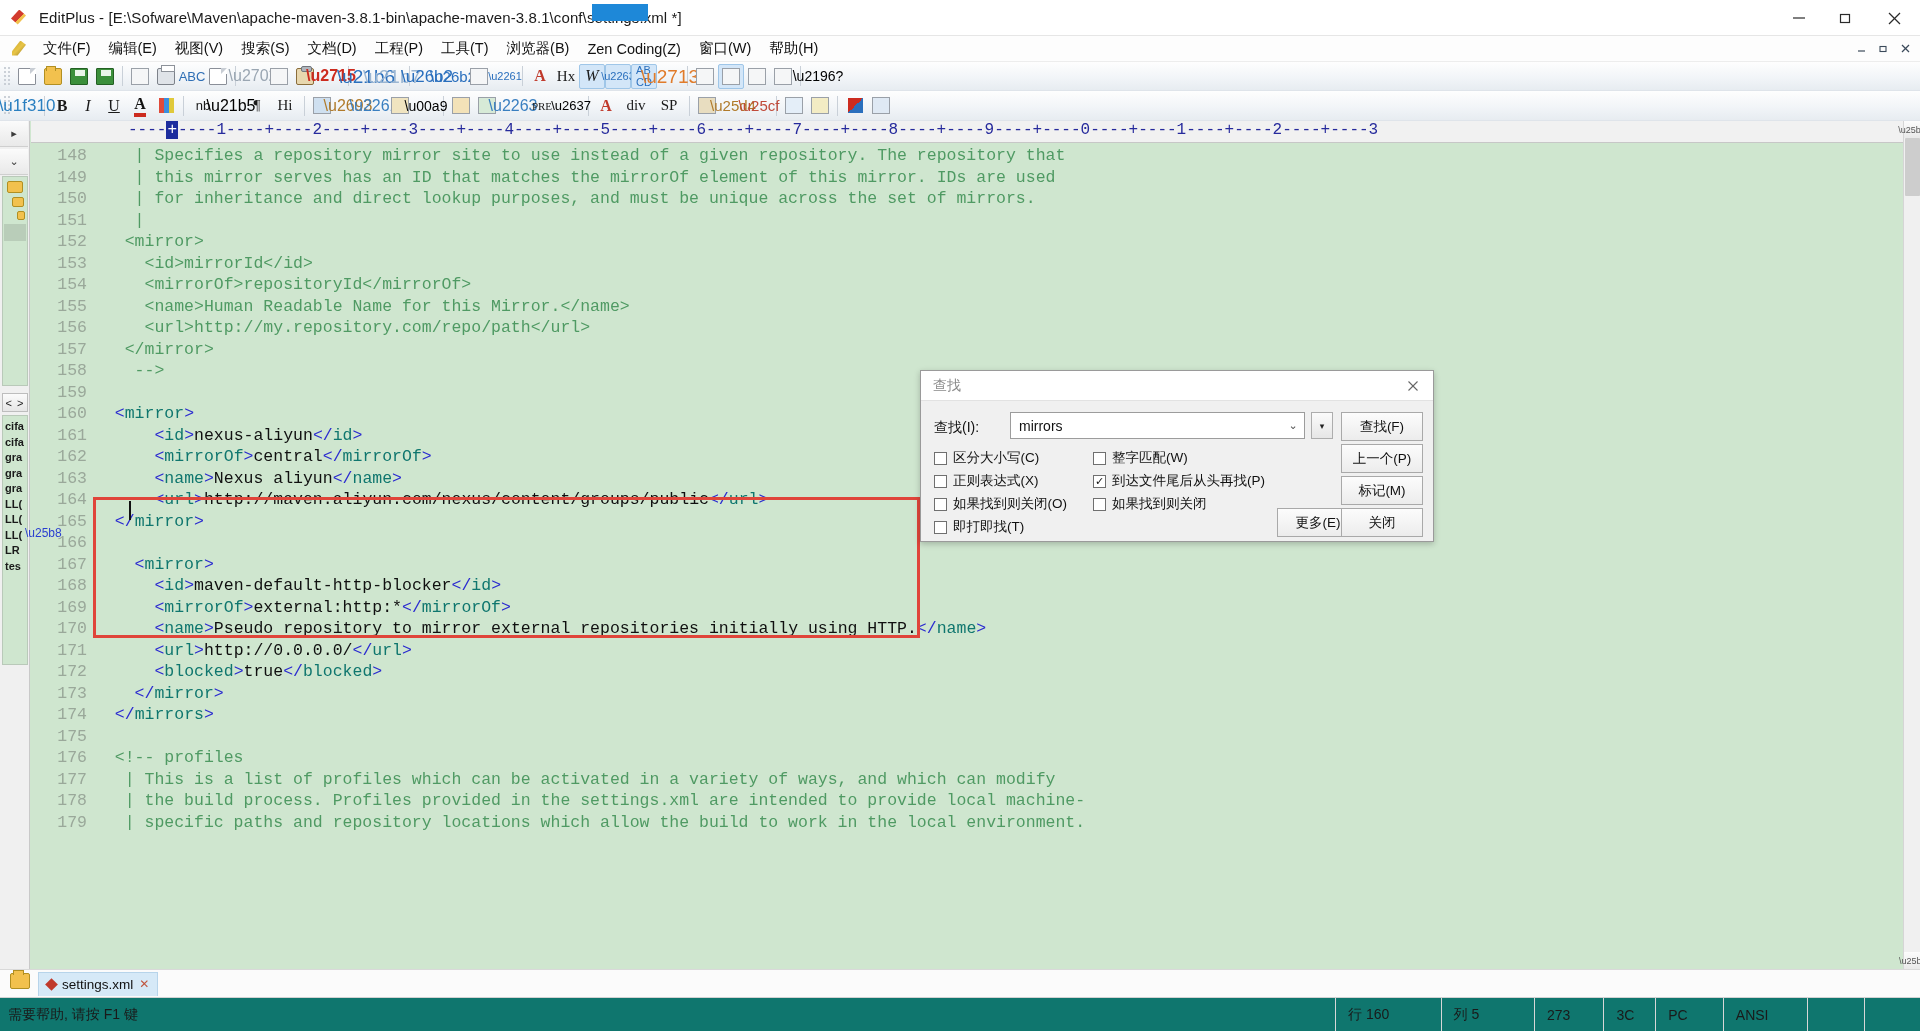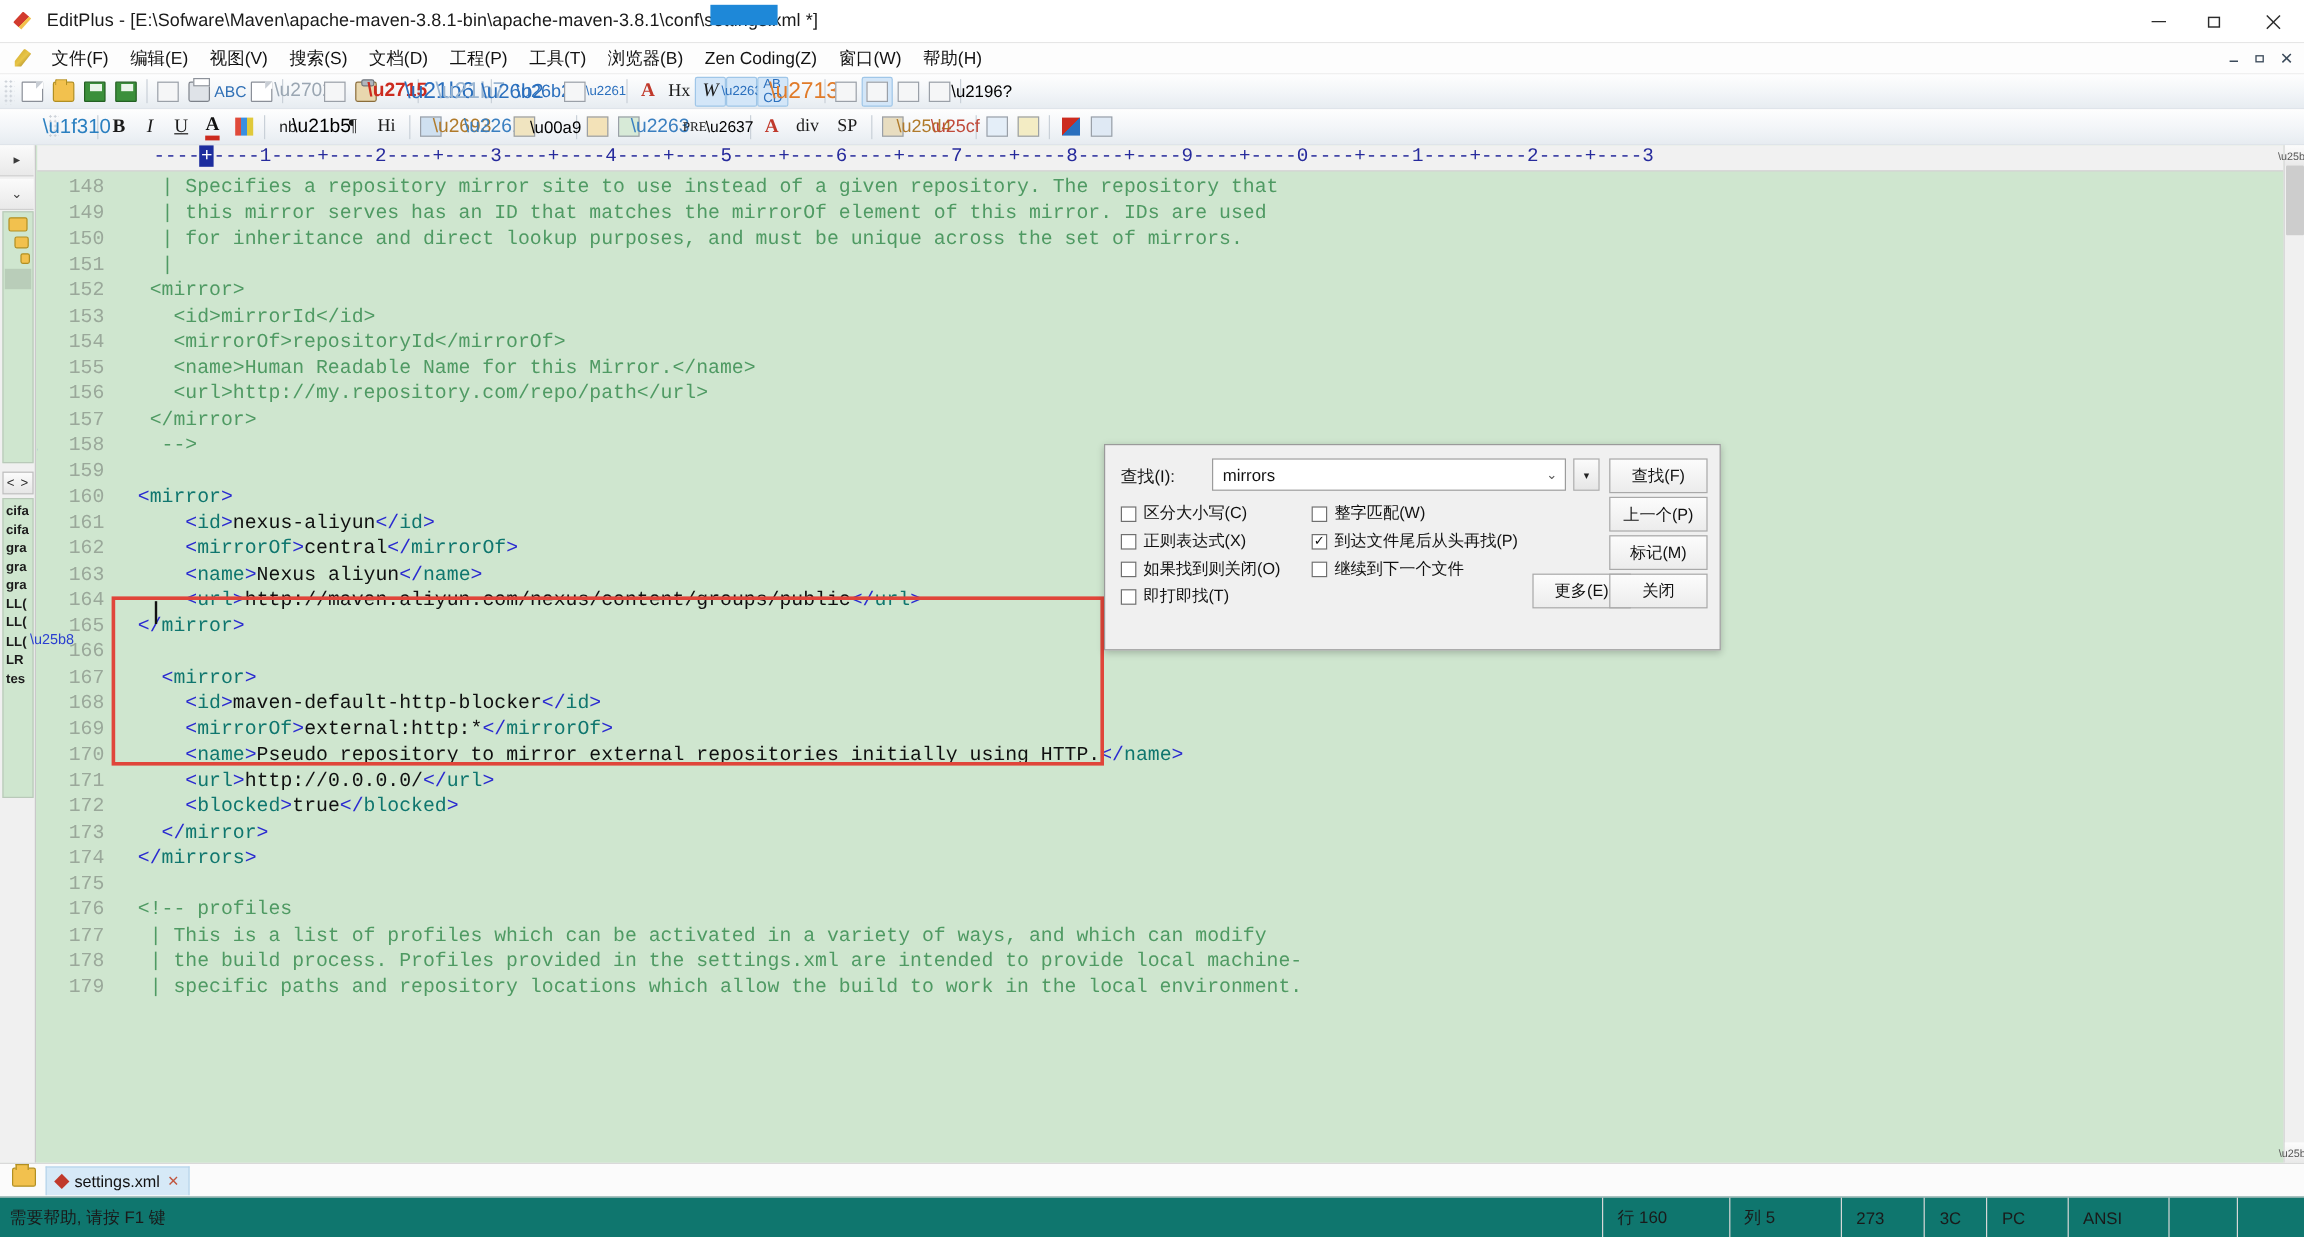--- a/index.html
+++ b/index.html
@@ -61,21 +61,21 @@
     font-size: 12px; color: #3b4a5a; font-family: "Liberation Sans", sans-serif;
   }
 
   
   .toolbar {
     position: absolute; left: 0; width: 1920px; height: 29px;
     background: linear-gradient(180deg,#fefefe 0%, #f2f5f8 55%, #e7ecf1 100%);
     display: flex; align-items: center; border-bottom: 1px solid #dfe4ea;
   }
   .toolbar.row1 { top: 62px; }
-  .toolbar.row2 { top: 91px; height: 30px; padding-left: 37px; }
+  .toolbar.row2 { top: 91px; height: 30px; }
   .grip { width: 9px; height: 21px; margin-left: 3px; margin-right: 2px; flex:none;
     background-image: radial-gradient(#c3c9d1 38%, transparent 40%);
     background-size: 4px 4px; opacity:.85; }
   .tb-btn {
     width: 26px; height: 25px; margin: 0 0px; flex: none;
     display: flex; align-items: center; justify-content: center;
     position: relative;
   }
   .tb-btn.on { background: #d3e6f8; border: 1px solid #9fc6e8; border-radius: 2px; }
   .tb-sep { width: 1px; height: 20px; background: #c9d0d8; margin: 0 4px; flex: none; }
@@ -591,20 +591,29 @@
     <div class="caret"></div>
 
     <div class="vscroll">
       <div class="arrow">\u25b2</div>
       <div class="thumb"></div>
       <div class="arrow bot">\u25bc</div>
     </div>
   </div>
 
   <div class="dialog">
+    <div class="dlg-title">
+      <span class="t">查找</span>
+      <div class="dlg-close">
+        <svg width="12" height="12" viewBox="0 0 12 12">
+            <line x1="1.5" y1="1.5" x2="10.5" y2="10.5" stroke="#666" stroke-width="1.1"></line>
+            <line x1="10.5" y1="1.5" x2="1.5" y2="10.5" stroke="#666" stroke-width="1.1"></line>
+          </svg>
+      </div>
+    </div>
     <div class="dlg-body">
       <div class="lbl findlbl">查找(I):</div>
 
       <div class="combo">
         <input type="text" value="mirrors" style="">
         <span class="chev">⌄</span>
       </div>
       <div class="combo-side">▾</div>
 
       <div class="cb" style="left:13px; top:48px;align-items:center;">
@@ -627,21 +636,21 @@
       <div class="cb" style="left:172px; top:48px;">
         <span class="box"></span>
         <span>整字匹配(W)</span>
       </div>
       <div class="cb" style="left:172px; top:71px;">
         <span class="box">✓</span>
         <span>到达文件尾后从头再找(P)</span>
       </div>
       <div class="cb" style="left:172px; top:94px;">
         <span class="box"></span>
-        <span>继续到下一个文件</span>
+        <span>如果找到则关闭</span>
       </div>
 
       <div class="btn" style="left:420px; top:11px;">查找(F)</div>
       <div class="btn" style="left:420px; top:43px;">上一个(P)</div>
       <div class="btn" style="left:420px; top:75px;">标记(M)</div>
       <div class="btn" style="left:356px; top:107px;">更多(E)</div>
       <div class="btn" style="left:420px; top:107px;">关闭</div>
     </div>
   </div>
 

